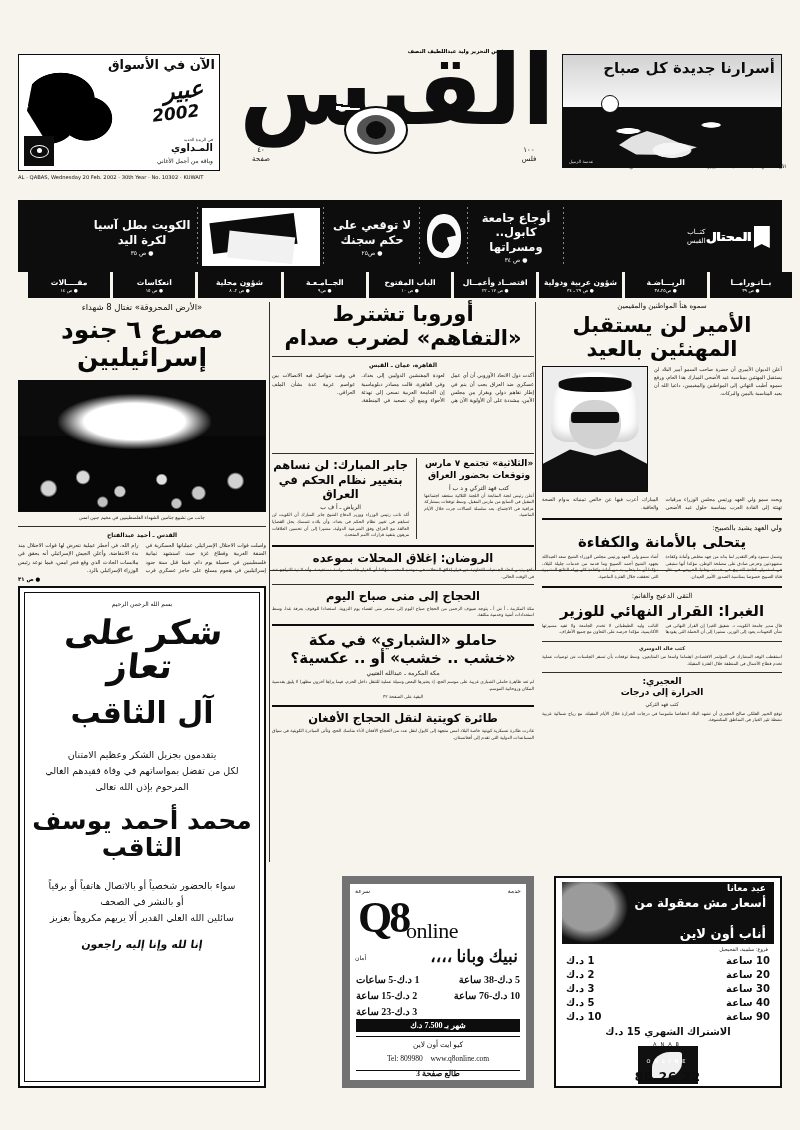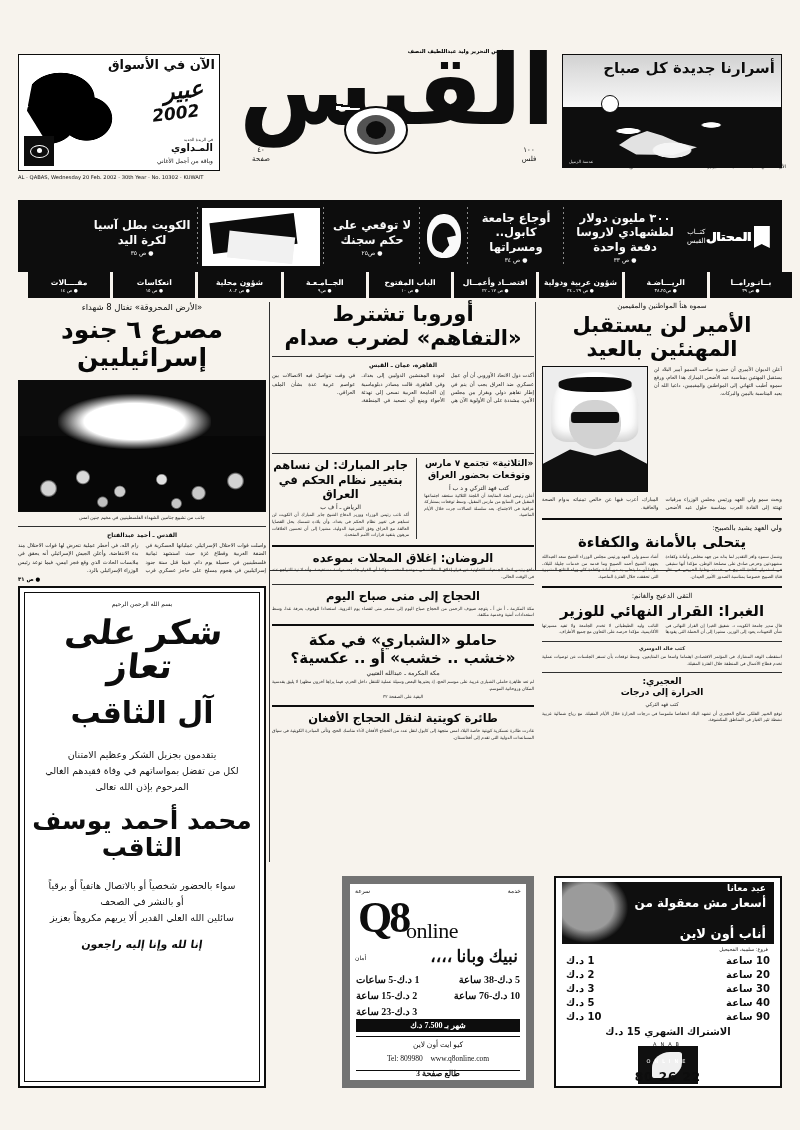--- a/index.html
+++ b/index.html
@@ -415,24 +415,20 @@
 
   <div id="index-strip">
 
     <div id="kitab-box">
       <div class="kicon"></div>
       <div class="kw rtl">المحتال</div>
       <div class="kl rtl">
         <div>كتــاب</div>
         <div>القبس</div>
       </div>
-    </div>
-    <div class="cell rtl" style="right:98px;width:118px;">
-      <div class="t">٣٠٠ مليون دولار لطشهادي لاروسا دفعة واحدة</div>
-      <div class="p">● ص ٣٣</div>
     </div>
     <div class="sep" style="right:218px;"></div>
     <div class="cell rtl" style="right:220px;width:92px;">
       <div class="t">أوجاع جامعة كابول.. ومسراتها</div>
       <div class="p">● ص ٣٤</div>
     </div>
     <div class="sep" style="right:314px;"></div>
     <div class="idx-photo" style="right:316px;top:6px;width:44px;height:56px;background:transparent;">
       <div class="idx-face"></div>
     </div>

